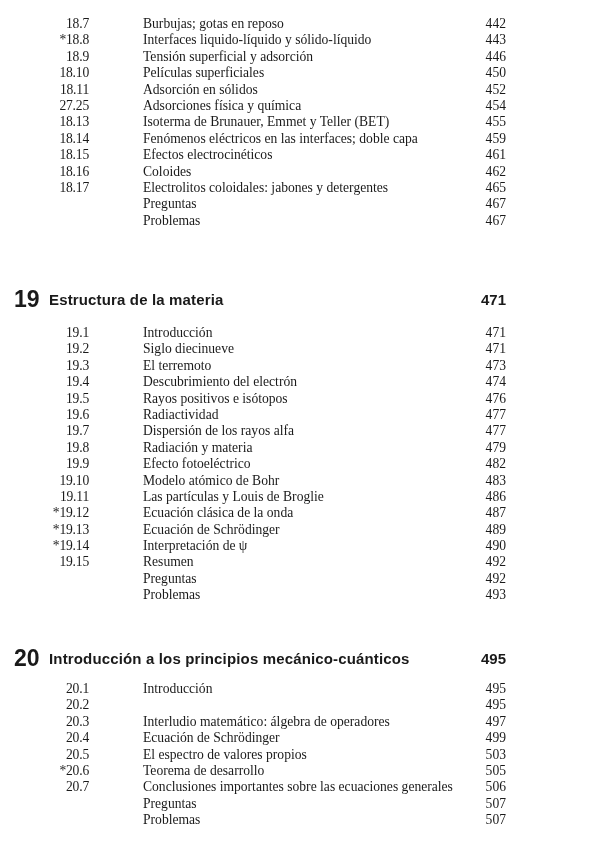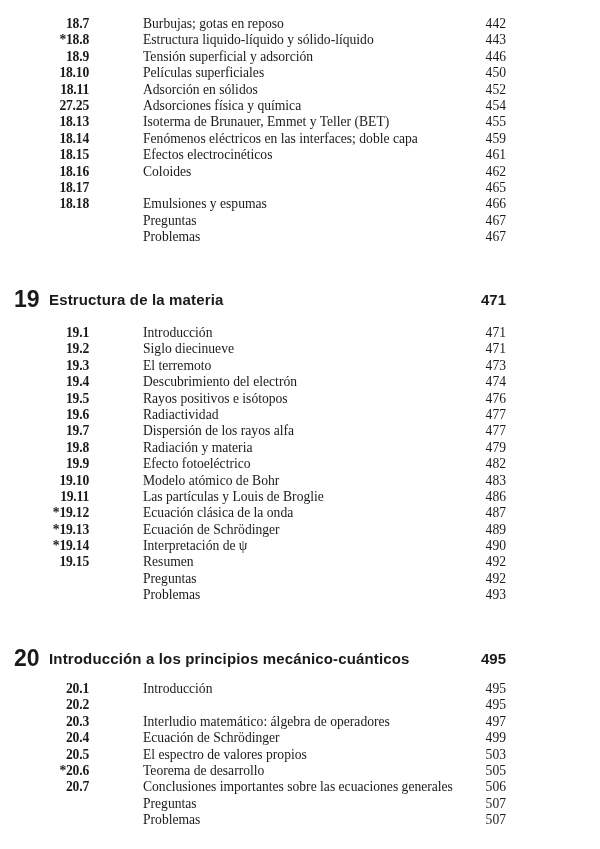--- a/index.html
+++ b/index.html
@@ -33,21 +33,20 @@
       line-height: 16.4px;
       font-size: 13.6px;
       white-space: nowrap;
     }
     .row .num {
       position: absolute;
       right: 511px; 
       top: 0;
       text-align: right;
       letter-spacing: -0.2px;
-      font-weight: bold;
     }
     .row .title {
       position: absolute;
       left: 96px;
       top: 0;
       margin-left: 47px;
     }
     .row .page-num {
       position: absolute;
       right: 94px; 
@@ -92,21 +91,21 @@
 <div class="page">
 
   <div class="section" style="top:16px;">
     <div class="row">
         <span class="num">18.7</span>
         <span class="title">Burbujas; gotas en reposo</span>
         <span class="page-num">442</span>
       </div>
     <div class="row">
         <span class="num">*18.8</span>
-        <span class="title">Estructura liquido-líquido y sólido-líquido</span>
+        <span class="title">Interfaces liquido-líquido y sólido-líquido</span>
         <span class="page-num">443</span>
       </div>
     <div class="row">
         <span class="num">18.9</span>
         <span class="title">Tensión superficial y adsorción</span>
         <span class="page-num">446</span>
       </div>
     <div class="row">
         <span class="num">18.10</span>
         <span class="title">Películas superficiales</span>
@@ -137,26 +136,22 @@
         <span class="title">Efectos electrocinéticos</span>
         <span class="page-num">461</span>
       </div>
     <div class="row">
         <span class="num">18.16</span>
         <span class="title">Coloides</span>
         <span class="page-num">462</span>
       </div>
     <div class="row">
         <span class="num">18.17</span>
+        <span class="title">Electrolitos coloidales: jabones y detergentes</span>
         <span class="page-num">465</span>
-      </div>
-    <div class="row">
-        <span class="num">18.18</span>
-        <span class="title">Emulsiones y espumas</span>
-        <span class="page-num">466</span>
       </div>
     <div class="row">
         <span class="num"></span>
         <span class="title">Preguntas</span>
         <span class="page-num">467</span>
       </div>
     <div class="row">
         <span class="num"></span>
         <span class="title">Problemas</span>
         <span class="page-num">467</span>

